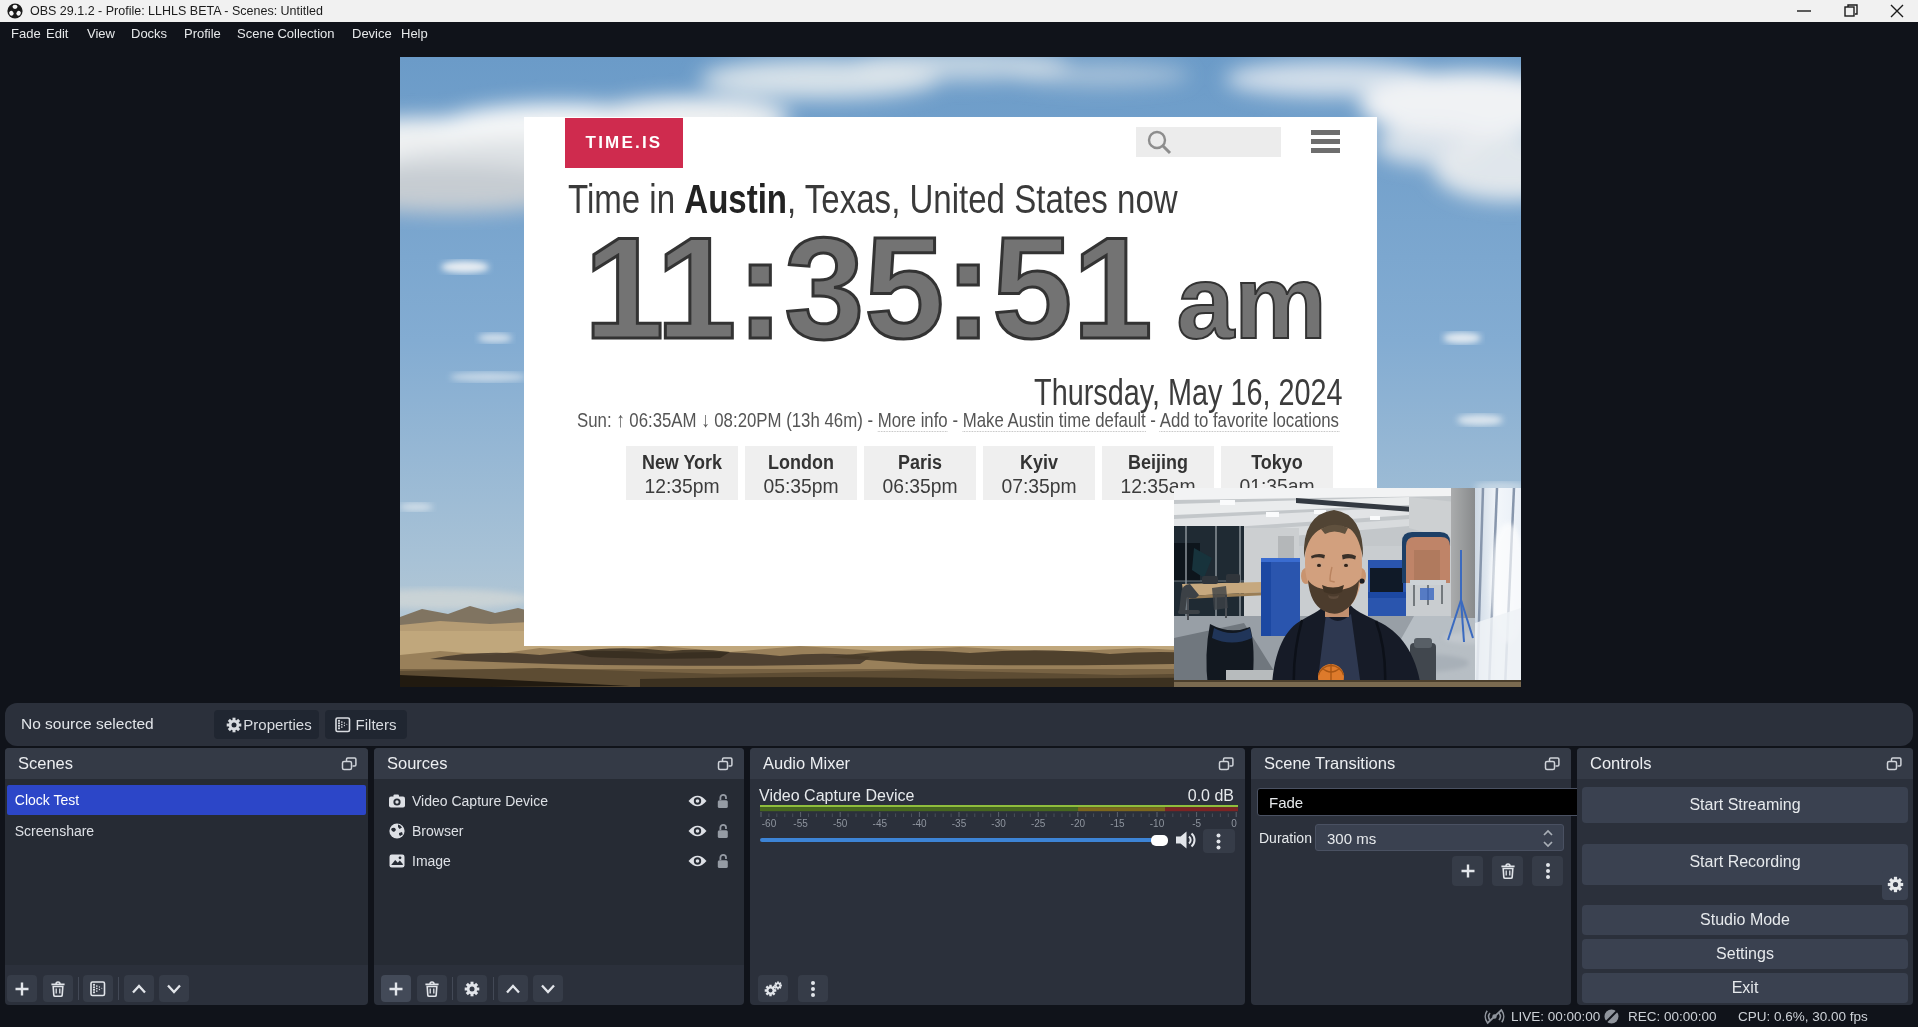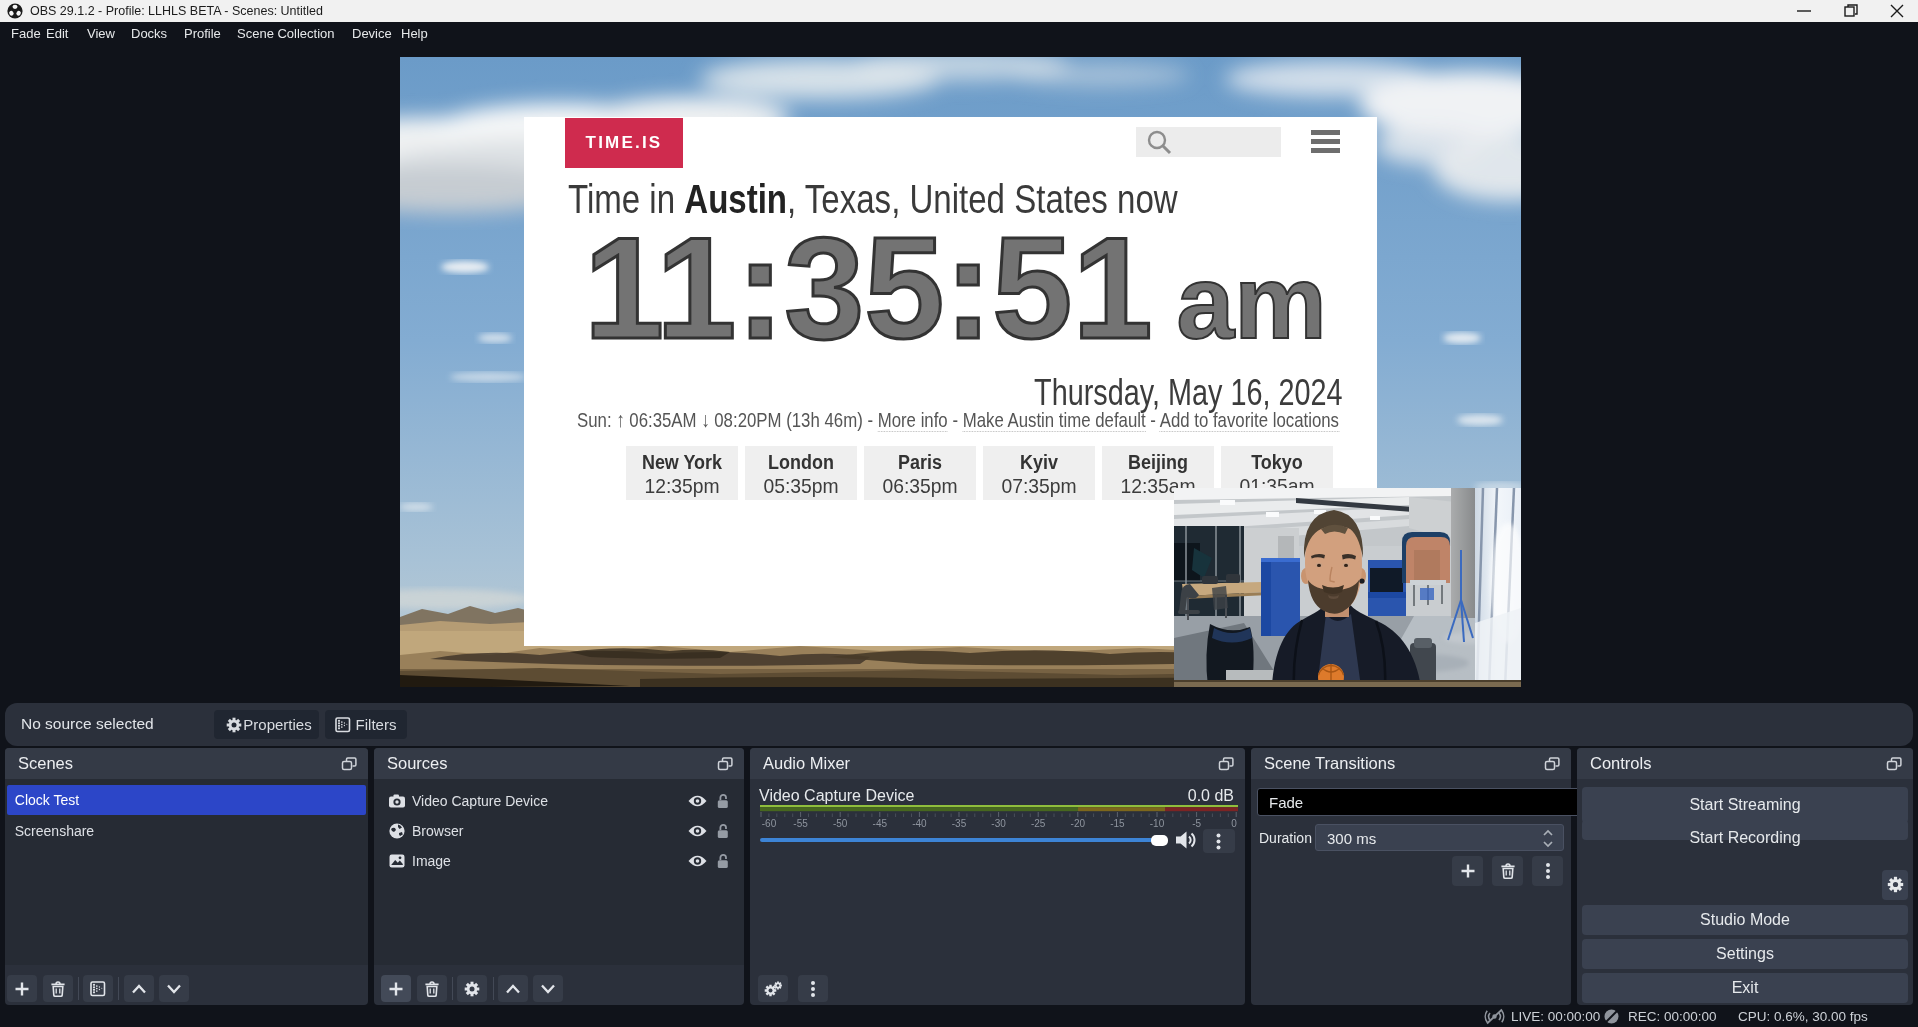--- a/index.html
+++ b/index.html
@@ -700,21 +700,21 @@
     </div>
 </div>
 
 <div class="panel" id="p-controls" style="left:1577px;width:336px">
   <div class="phead">Controls</div>
   <svg class="popout" width="17" height="16" viewBox="0 0 17 16">
       <rect x="1.5" y="5.5" width="9" height="8" rx="1.5" fill="none" stroke="#cfd3d9" stroke-width="1.5"></rect>
       <path d="M5.5 5 V3.2 a1.2 1.2 0 0 1 1.2-1.2 h7 a1.2 1.2 0 0 1 1.2 1.2 v5.6 a1.2 1.2 0 0 1 -1.2 1.2 h-2.2" fill="none" stroke="#cfd3d9" stroke-width="1.5"></path>
     </svg>
   <div class="cbtn" style="top:39px;height:36px;line-height:36px">Start Streaming</div>
-  <div class="cbtn" style="top:72px;height:20px;line-height:36px">Start Recording</div>
+  <div class="cbtn" style="top:96px;height:41px;line-height:36px">Start Recording</div>
   <div class="cbtn" style="top:122px;height:30px;left:305px;width:26px"><svg style="margin-top:6px" width="17" height="17" viewBox="0 0 17 17">
         <g stroke="#e6e9ec" stroke-width="3.2">
           <line x1="16.2" y1="8.5" x2="0.8" y2="8.5"></line>
           <line x1="13.94" y1="13.94" x2="3.06" y2="3.06"></line>
           <line x1="8.5" y1="16.2" x2="8.5" y2="0.8"></line>
           <line x1="3.06" y1="13.94" x2="13.94" y2="3.06"></line>
         </g>
         <circle cx="8.5" cy="8.5" r="5.5" fill="#e6e9ec"></circle>
         <circle cx="8.5" cy="8.5" r="2.6" fill="#3a4150"></circle>
       </svg></div>

